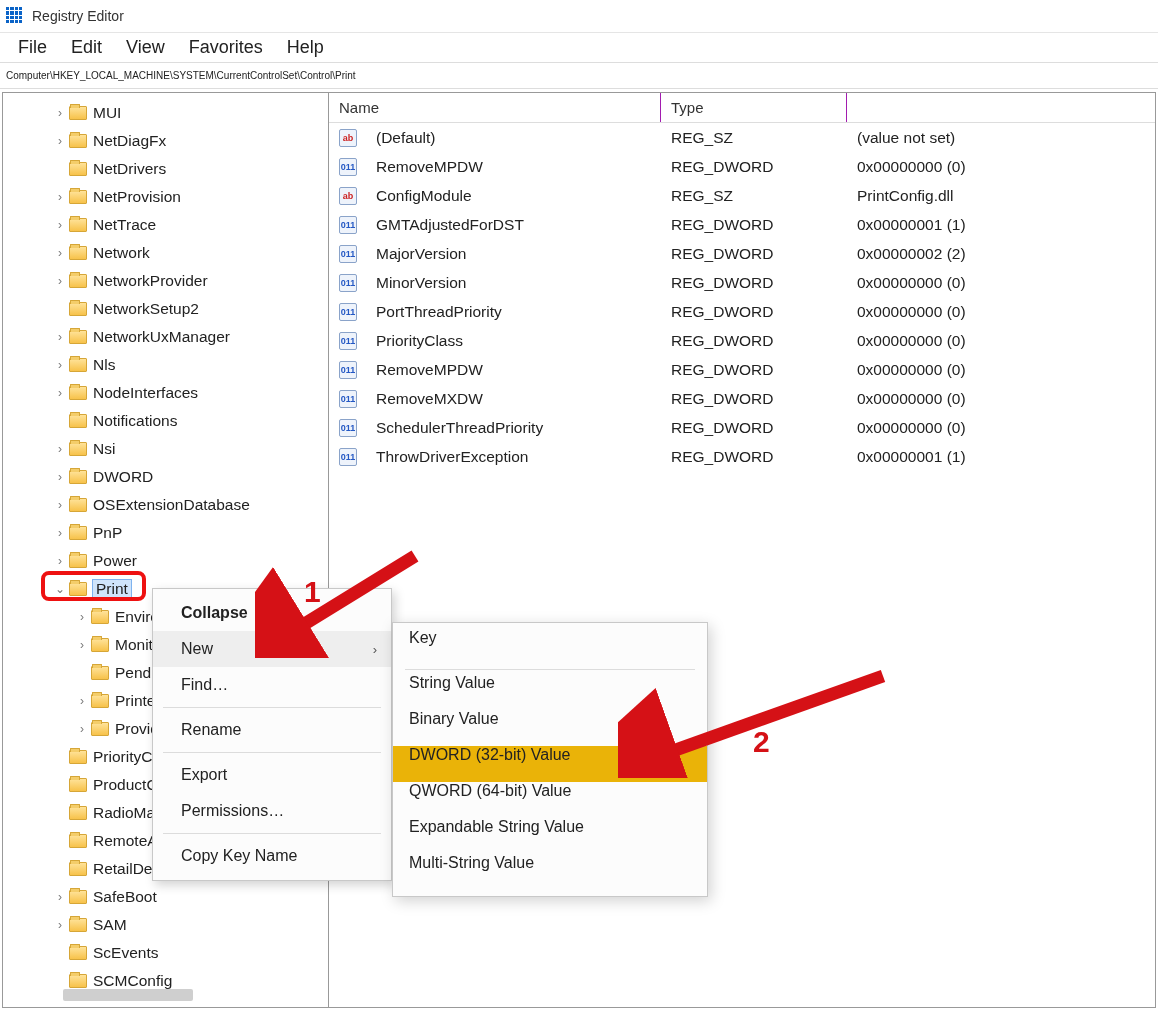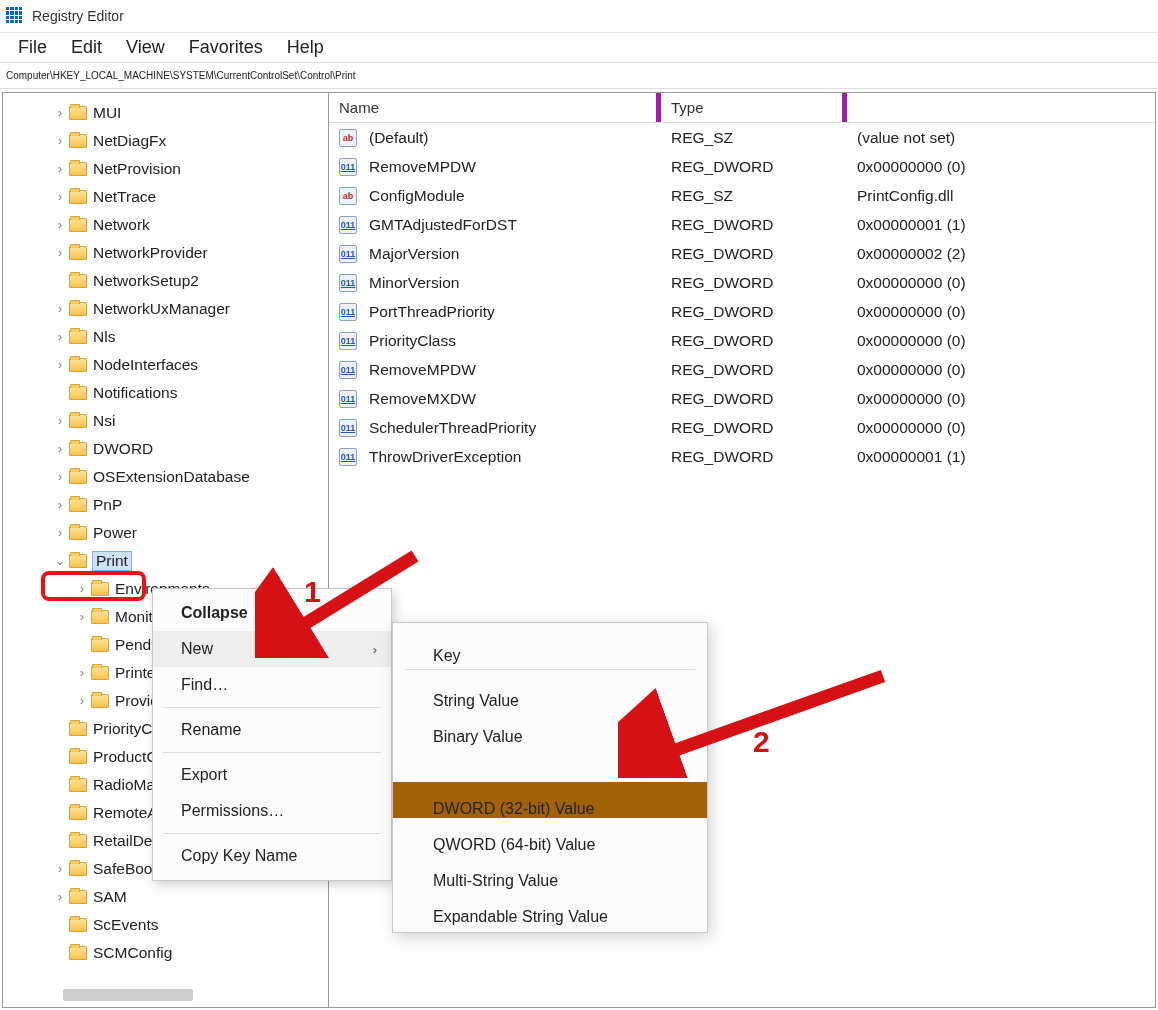--- a/index.html
+++ b/index.html
@@ -32,44 +32,44 @@
   .tnode .foldericon { width:18px; height:14px; background:linear-gradient(#ffe39a,#f7c24a); border:1px solid #d6a637; border-radius:1px; margin-right:6px; position:relative; }
   .tnode .foldericon::before { content:""; position:absolute; top:-3px; left:0; width:8px; height:3px; background:#f4cd6a; border:1px solid #d6a637; border-bottom:none; border-radius:1px 1px 0 0; }
   .tnode .label {}
   .tree-scroll { position:absolute; left:60px; bottom:6px; width:130px; height:12px; background:#cfcfcf; border-radius:2px; }
 
   
   .selbox { position:absolute; border:4px solid #e11; border-radius:8px; pointer-events:none; }
 
   
   .lhdr { display:flex; height:30px; align-items:center; border-bottom:1px solid #ddd; font-size:15px; color:#333; }
-  .lhdr .col { padding:0 10px; border-right:5px solid #a21caf; height:100%; display:flex; align-items:center; }
+  .lhdr .col { padding:0 10px; border-right:1px solid #a21caf; height:100%; display:flex; align-items:center; }
   .col-name { width:332px; }
   .col-type { width:186px; }
   .col-data { flex:1; }
   .lrow { display:flex; height:29px; align-items:center; font-size:15.5px; }
   .lrow .cell { padding:0 10px; }
-  .lrow .c-name { width:332px; display:flex; align-items:flex-start; gap:12px; }
+  .lrow .c-name { width:332px; display:flex; align-items:flex-start; gap:19px; }
   .lrow .c-type { width:186px; }
   .lrow .c-data { flex:1; }
   .valicon { width:18px; height:18px; border:1px solid #8aa3c9; border-radius:2px; display:inline-flex; align-items:center; justify-content:center; font-size:9px; font-weight:bold; background:#eef3fb; }
   .valicon.sz { color:#c22; }
-  .valicon.dw { color:#2458c4;text-decoration:underline; }
+  .valicon.dw { color:#2458c4; }
 
   
   .ctxmenu { position:absolute; background:#fcfcfc; border:1px solid #c8c8c8; box-shadow:3px 4px 10px rgba(0,0,0,.18); padding:6px 0; font-size:16px; color:#222; }
   .ctxmenu .citem { height:36px; display:flex; align-items:center; padding:0 28px 0 28px; position:relative; }
   .ctxmenu .citem.hover { background:#eee; }
   .ctxmenu .citem .arrow { position:absolute; right:14px; color:#555; font-size:13px; }
   .ctxmenu .csep { height:1px; background:#dcdcdc; margin:4px 10px; }
   .ctxmenu .citem.bold { font-weight:600; }
 
   .submenu { position:absolute; background:#fcfcfc; border:1px solid #c8c8c8; box-shadow:3px 4px 14px rgba(0,0,0,.18); padding:6px 0; font-size:16px; color:#222; }
-  .submenu .sitem { height:36px; display:flex; align-items:flex-end; padding:0 40px; }
-  .submenu .sitem.hover { background:#a16207;margin-top:36px; }
+  .submenu .sitem { height:36px; display:flex; align-items:flex-start; padding:0 16px; }
+  .submenu .sitem.hover { background:#eab308; }
   .submenu .ssep { height:1px; background:#dcdcdc; margin:4px 12px; }
 
   
   .annot-num { position:absolute; font-size:30px; font-weight:700; color:#d51116; }
   .arrow-svg { position:absolute; pointer-events:none; }
 </style>
 </head>
 <body>
 
 <div class="titlebar">
@@ -115,20 +115,25 @@
           <span class="expander">›</span>
           <span class="foldericon"></span>
           <span class="label">MUI</span>
         </div>
         <div class="tnode" style="padding-left: 50px;">
           <span class="expander">›</span>
           <span class="foldericon"></span>
           <span class="label">NetDiagFx</span>
         </div>
         <div class="tnode" style="padding-left: 50px;">
+          <span class="expander blank">·</span>
+          <span class="foldericon"></span>
+          <span class="label">NetDrivers</span>
+        </div>
+        <div class="tnode" style="padding-left: 50px;">
           <span class="expander">›</span>
           <span class="foldericon"></span>
           <span class="label">NetProvision</span>
         </div>
         <div class="tnode" style="padding-left: 50px;">
           <span class="expander">›</span>
           <span class="foldericon"></span>
           <span class="label">NetTrace</span>
         </div>
         <div class="tnode" style="padding-left: 50px;">
@@ -416,24 +421,24 @@
     <div class="sitem">
       <span>Binary Value</span>
     </div>
     <div class="sitem hover">
       <span>DWORD (32-bit) Value</span>
     </div>
     <div class="sitem">
       <span>QWORD (64-bit) Value</span>
     </div>
     <div class="sitem">
+      <span>Expandable String Value</span>
+    </div>
+    <div class="sitem">
       <span>Multi-String Value</span>
-    </div>
-    <div class="sitem">
-      <span>Expandable String Value</span>
     </div>
   </div>
 
 <div class="annot-num" style="left:304px; top:575px;">1</div>
 <div class="annot-num" style="left:753px; top:725px;">2</div>
 
 <svg class="arrow-svg" style="left:255px; top:548px; width:170px; height:110px;" viewBox="0 0 170 110">
   <defs>
       <marker id="ah1" markerWidth="12" markerHeight="12" refX="2" refY="5" orient="auto">
         <path d="M0,0 L0,10 L12,5 z" fill="#d51116"></path>

